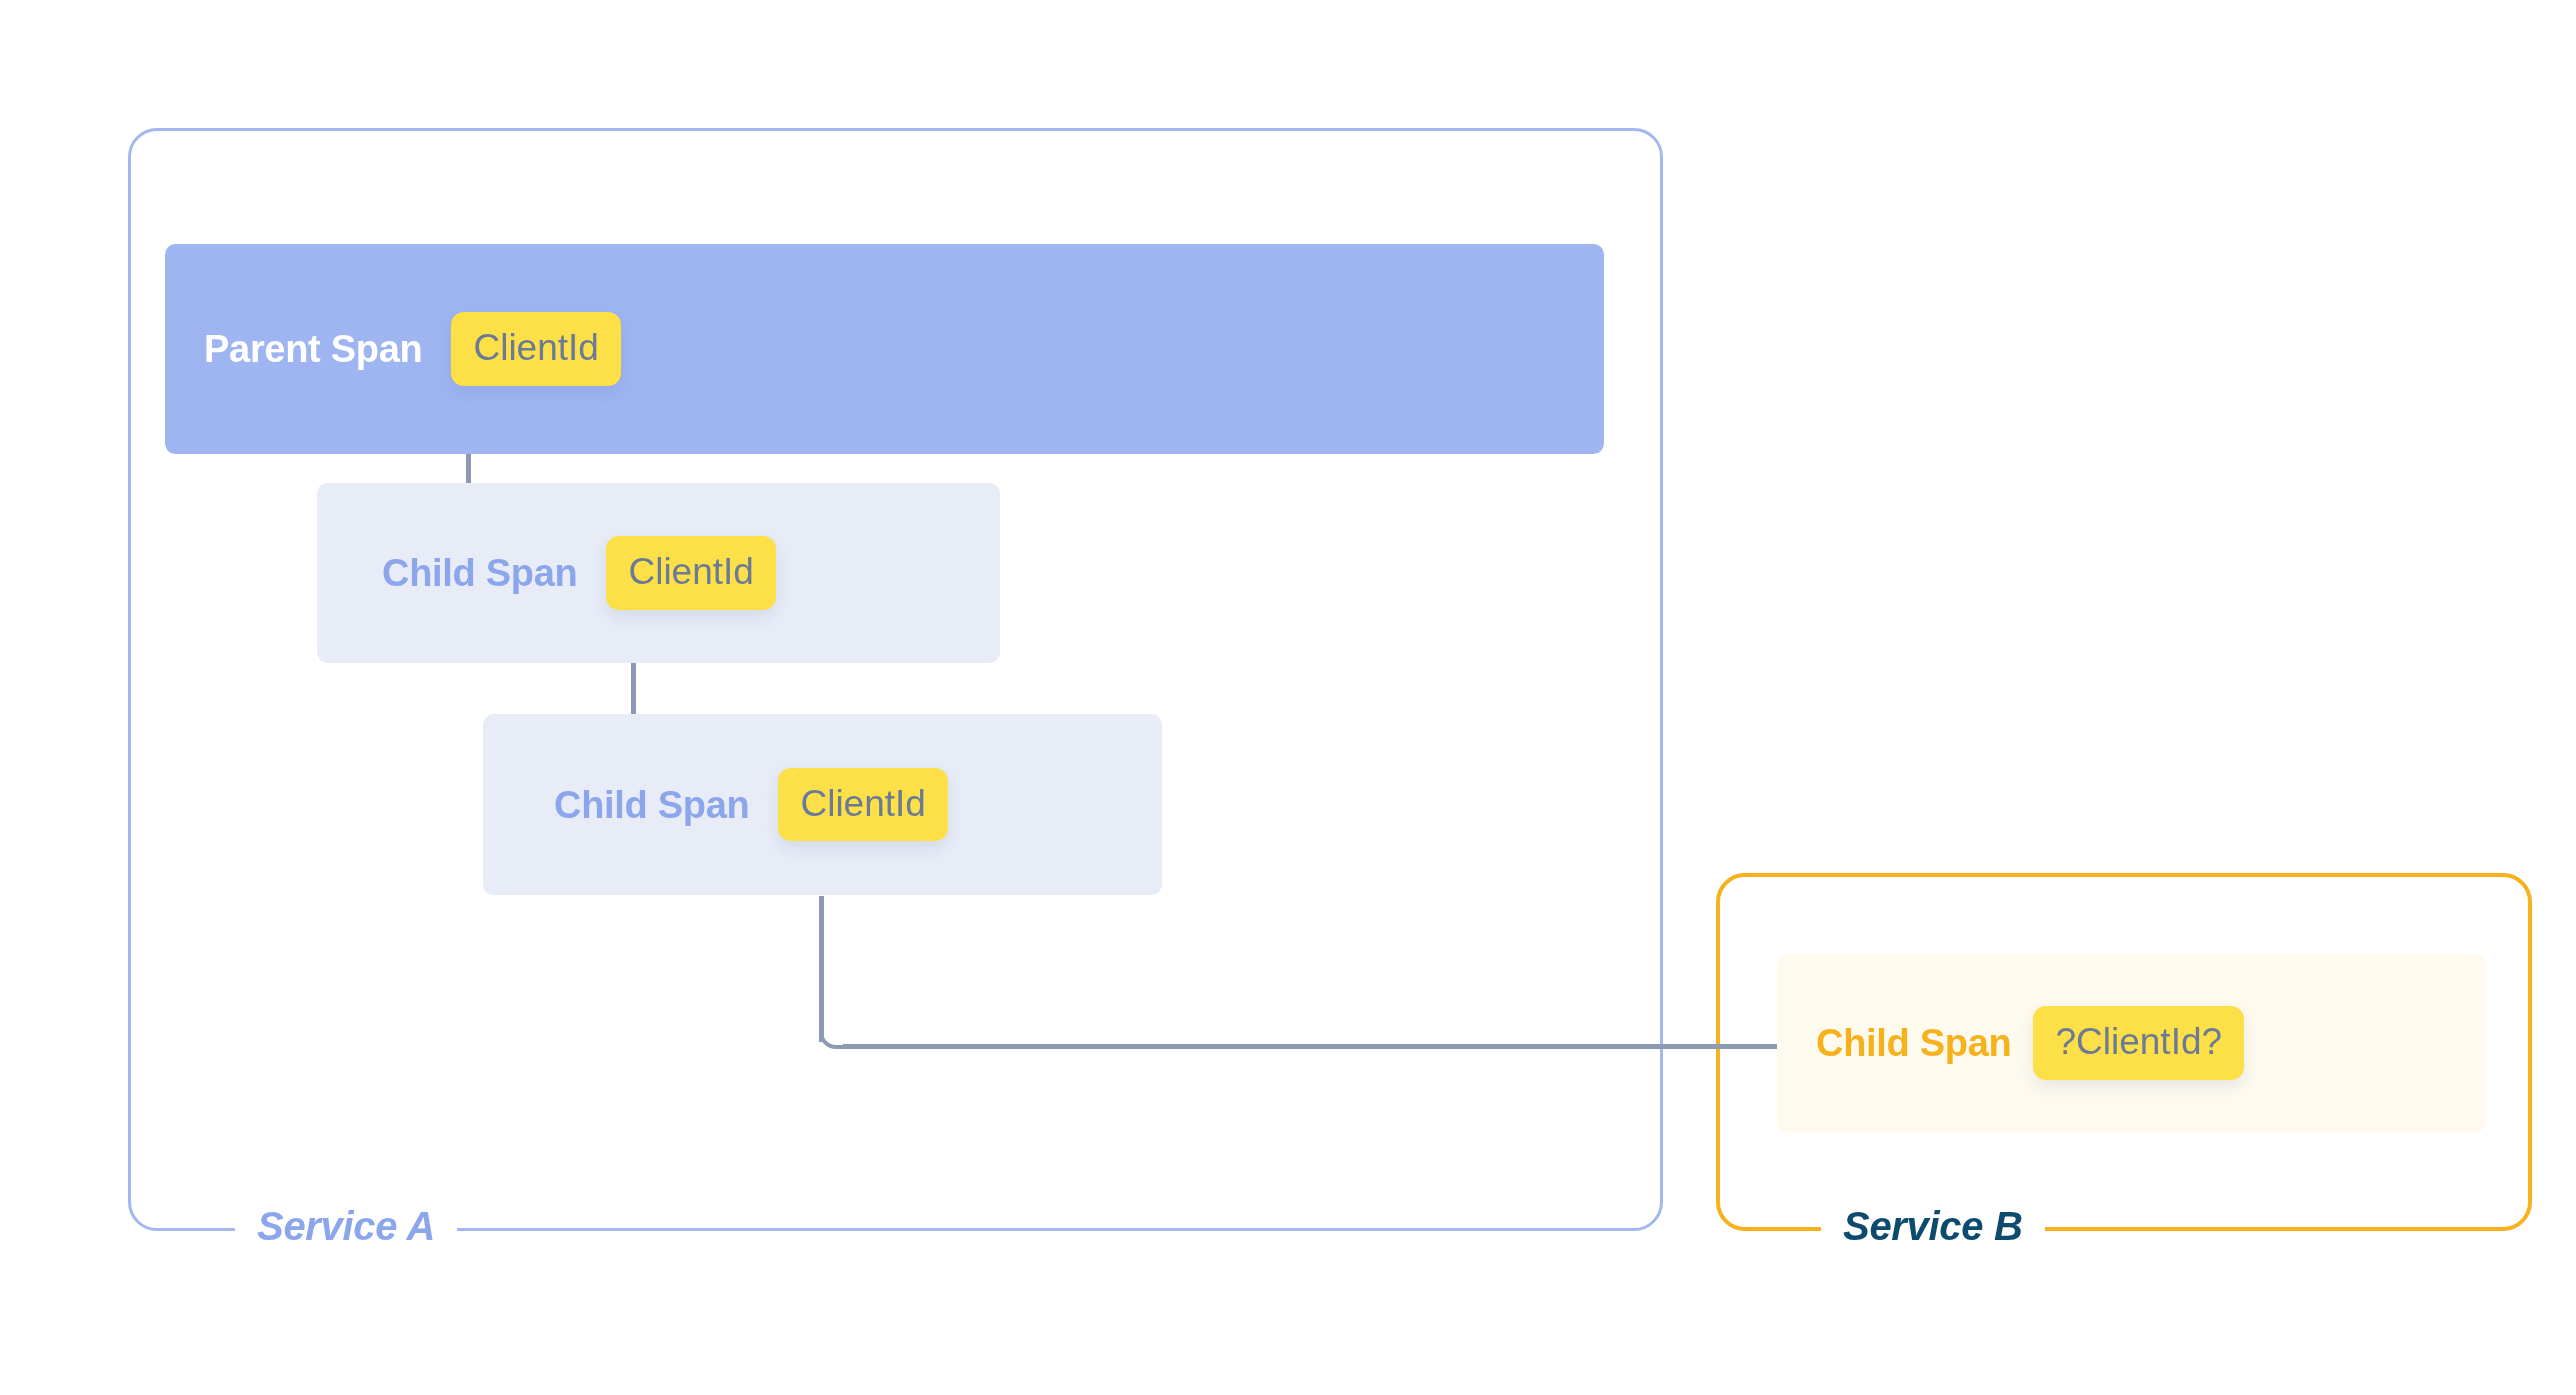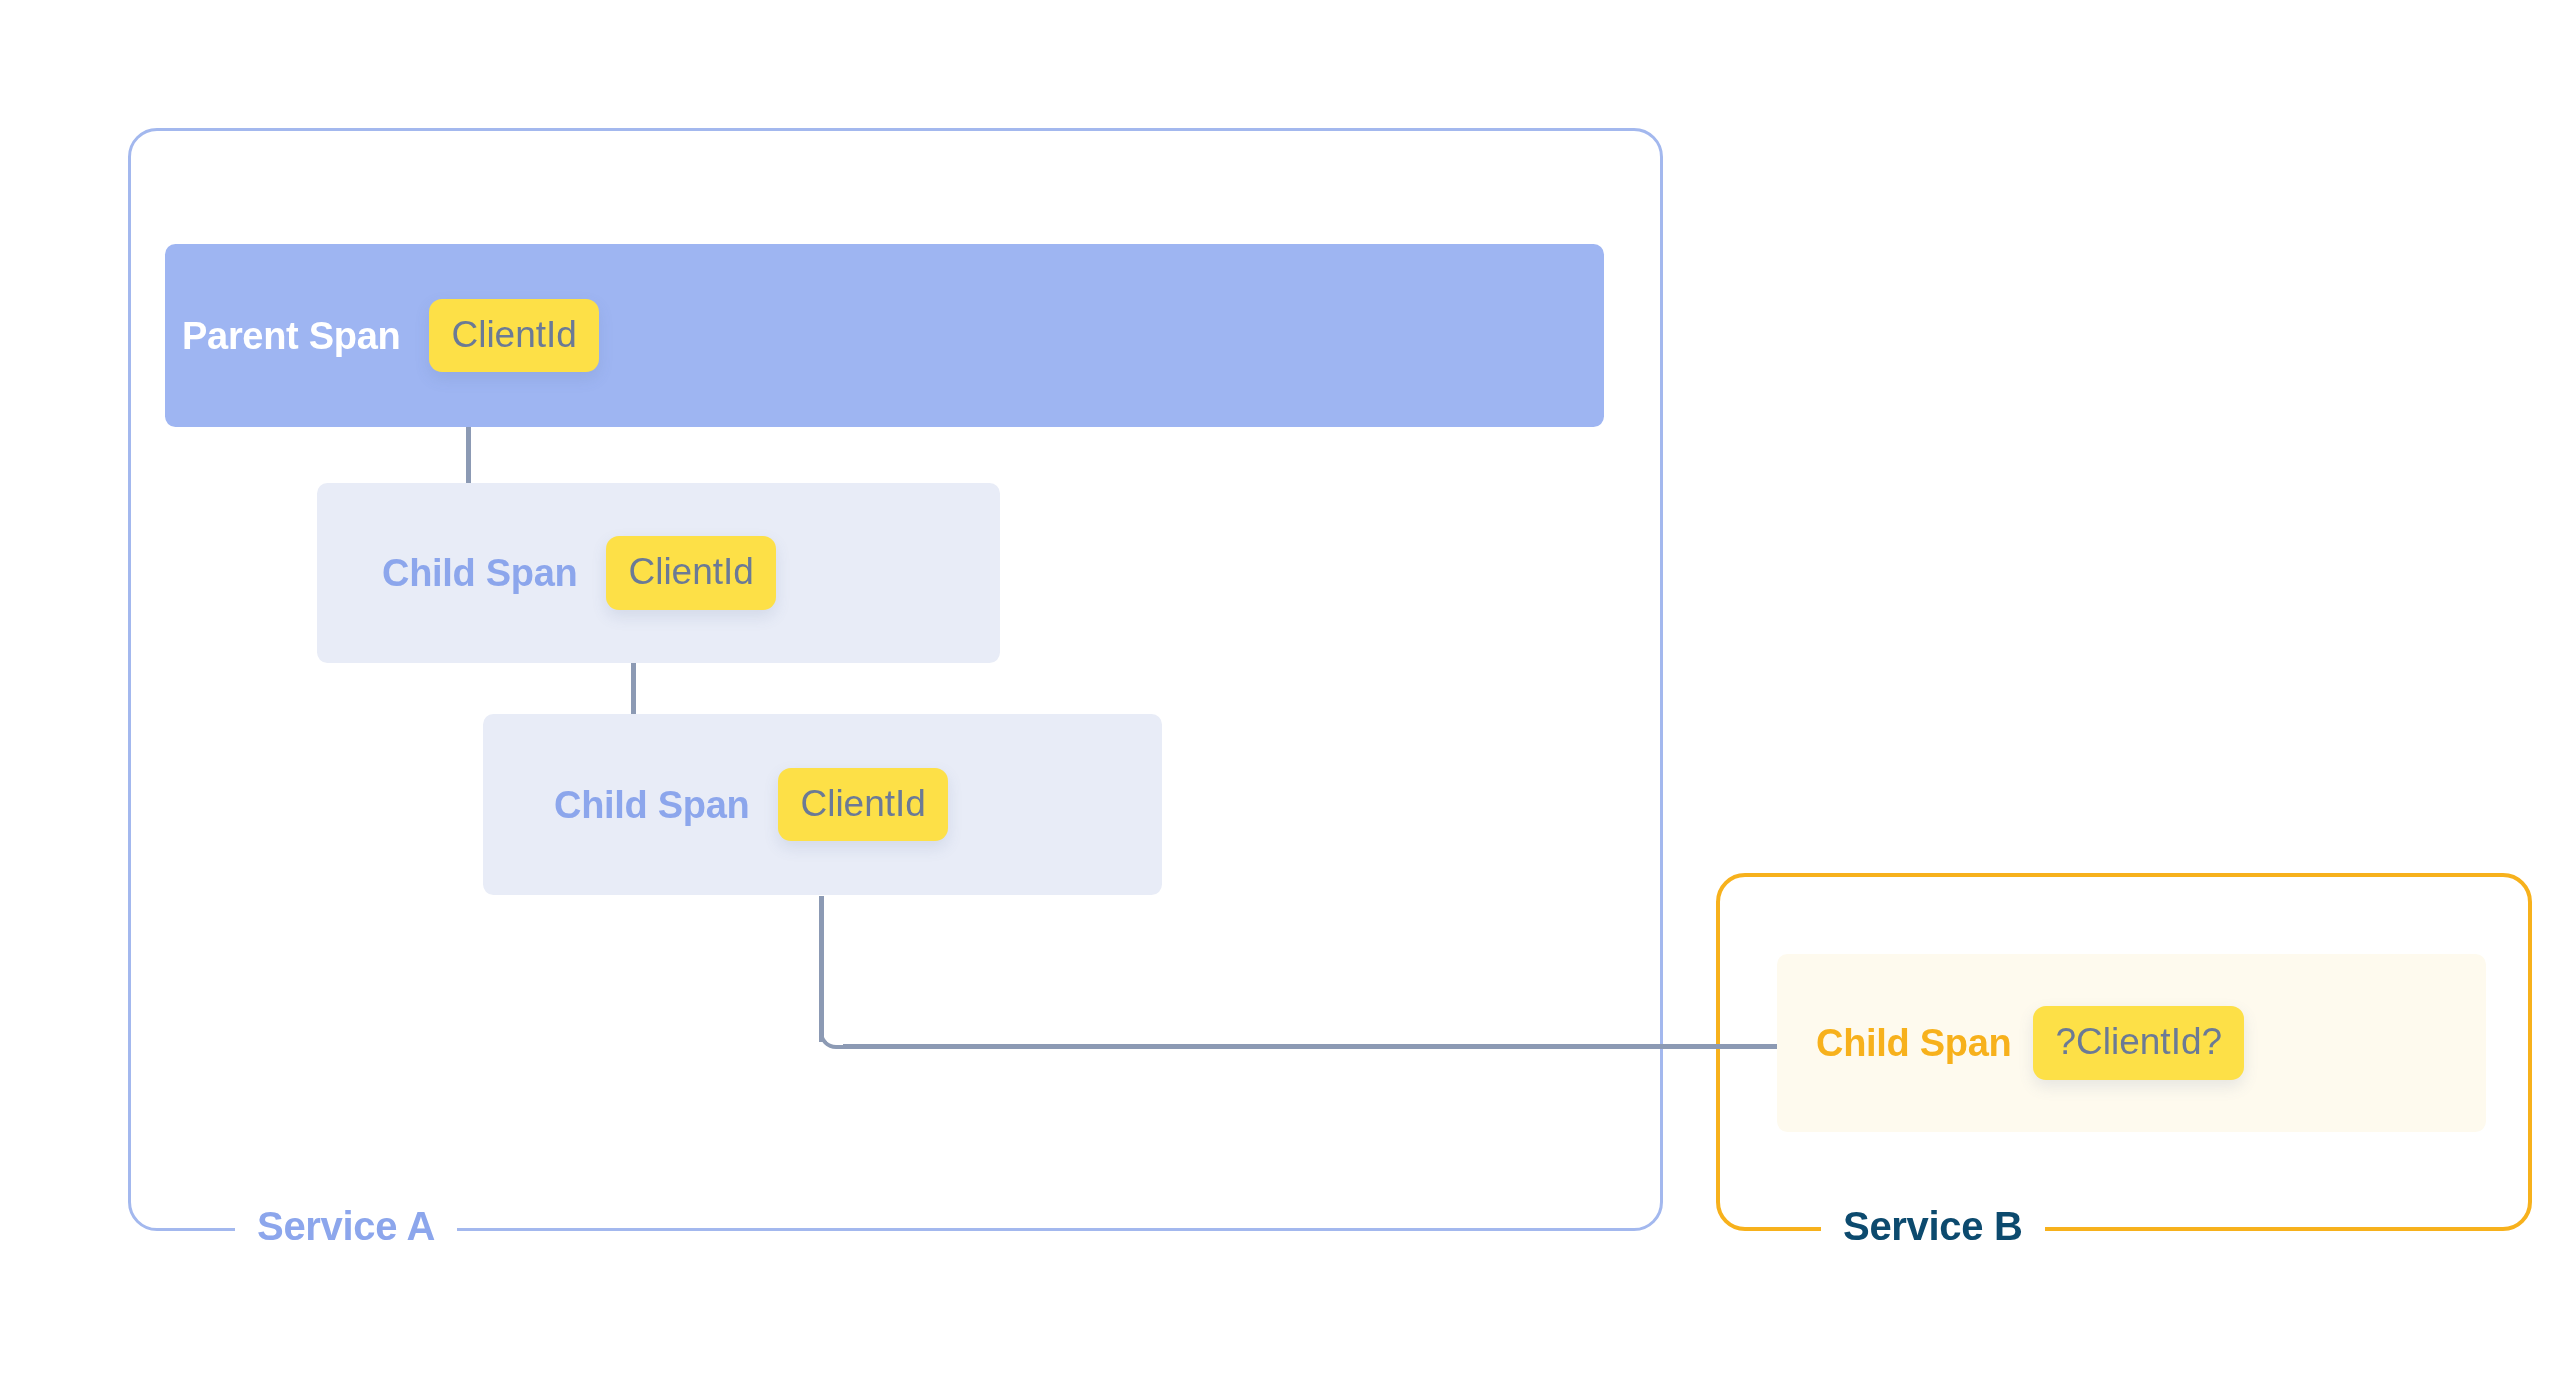--- a/index.html
+++ b/index.html
@@ -44,20 +44,21 @@
   
   .service-label {
     position: absolute;
     background: #ffffff;
     font-weight: bold;
     font-size: 40px;
     letter-spacing: -0.3px;
     line-height: 1;
     white-space: nowrap;
     padding: 0 22px;
+    font-style: italic;
   }
   #service-a-label {
     left: 235px;
     top: 1206px;
     color: #8CA6EC;
   }
   #service-b-label {
     left: 1821px;
     top: 1206px;
     color: #0c4a6e;
@@ -92,24 +93,24 @@
     border-radius: 13px;
     padding: 17px 22px 19.6px 22px;
     box-shadow: 0 6.5px 14.4px rgba(80, 100, 150, 0.13);
   }
 
   
   #parent-span {
     left: 165px;
     top: 244px;
     width: 1439px;
-    height: 183px;
+    height: 210px;
     background: #9EB5F2;
     border-radius: 10.4px;
-    padding-left: 17px;
+    padding-left: 39px;
   }
   #parent-span .span-title { color: #ffffff; }
   #parent-span .span-badge { margin-left: 29px; }
 
   
   #child-span-1 {
     left: 317px;
     top: 483px;
     width: 683px;
     height: 180px;

